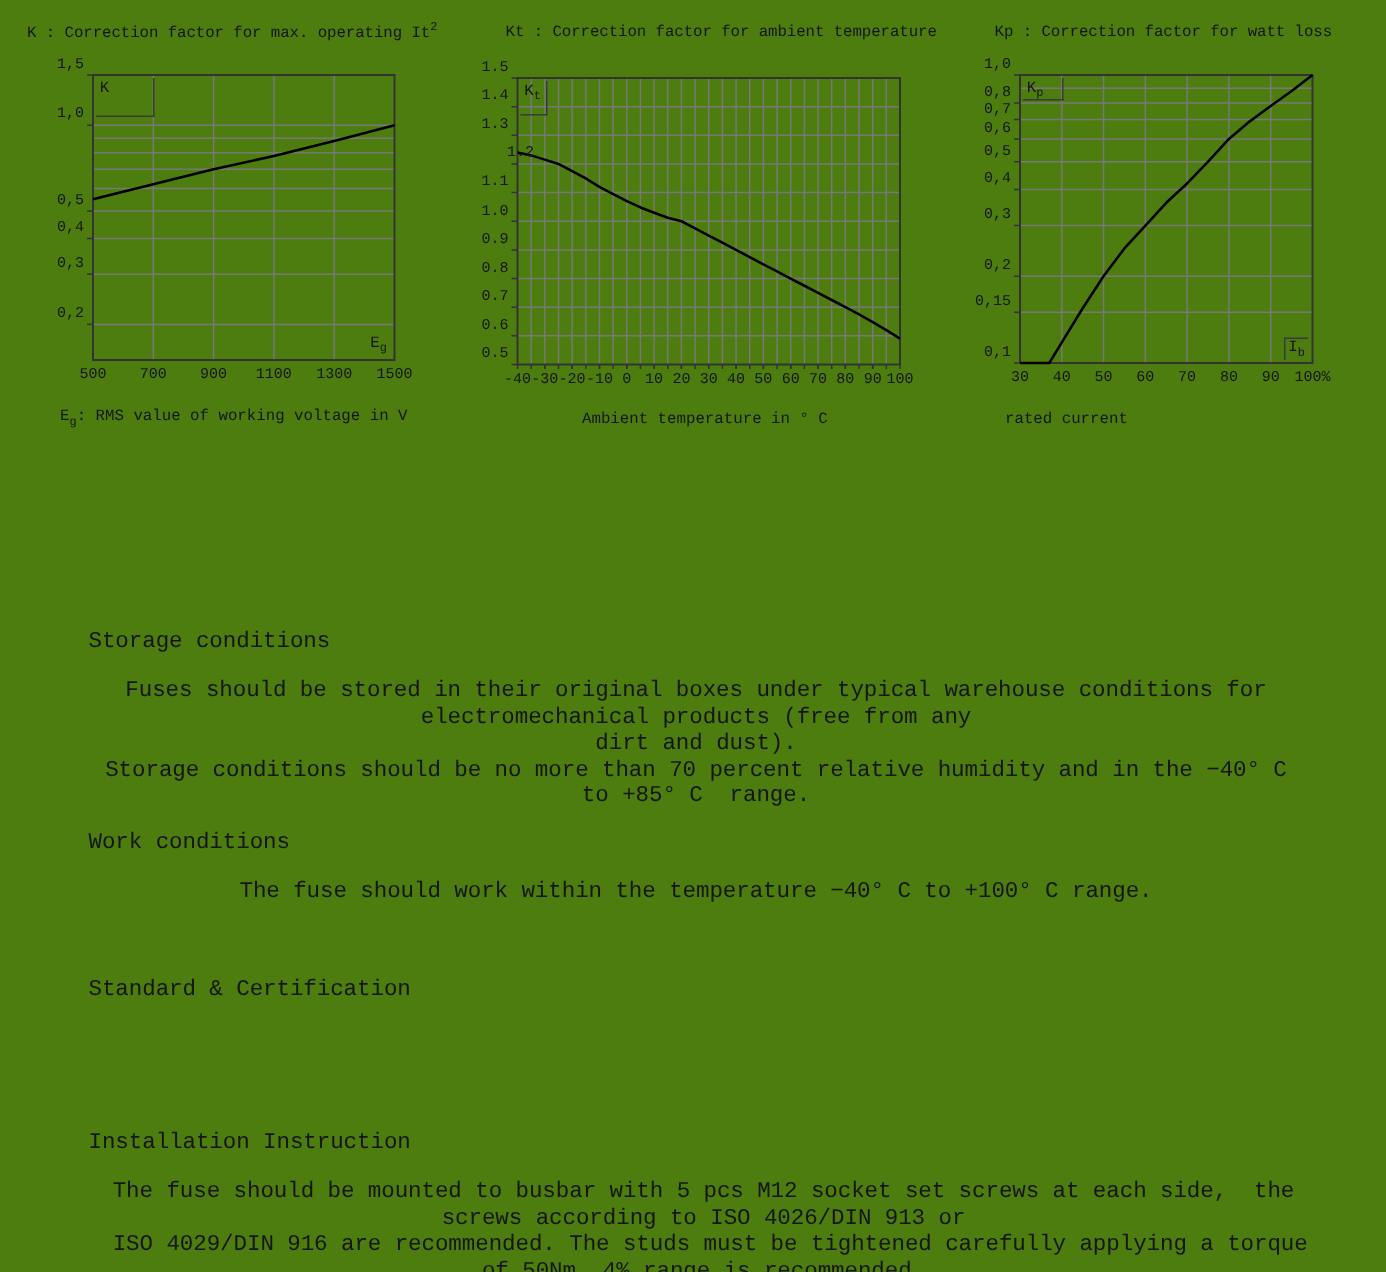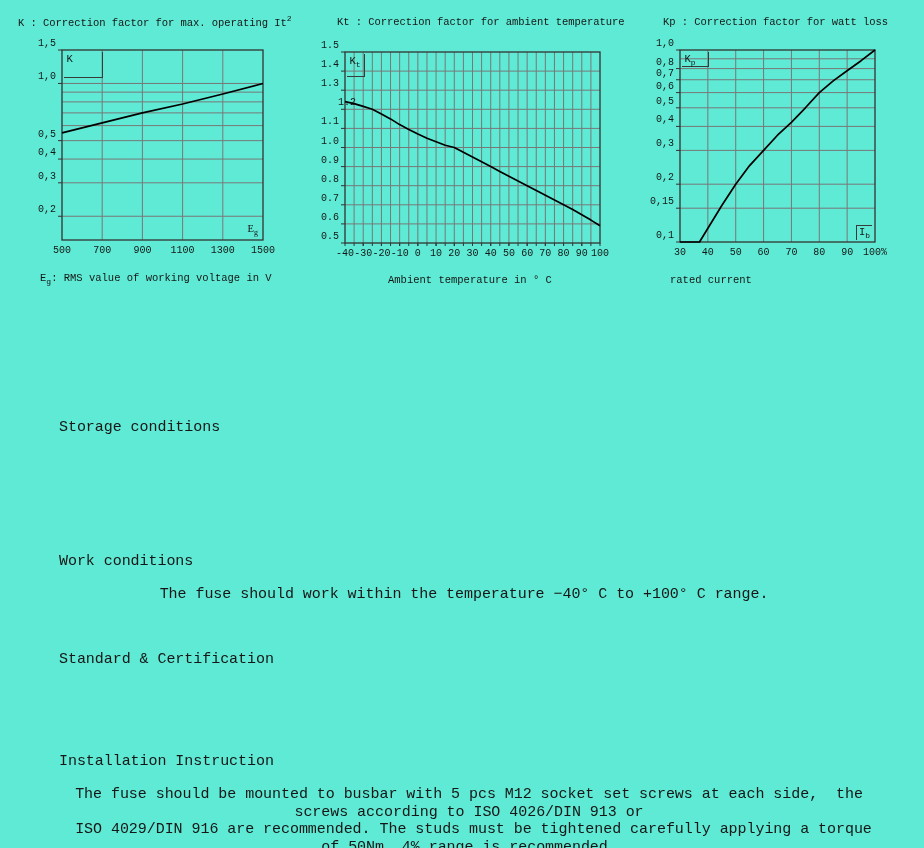--- a/index.html
+++ b/index.html
@@ -1,17 +1,17 @@
 <!DOCTYPE html>
 <html><head>
 <meta charset="utf-8">
 <style>
   html,body{margin:0;padding:0;background:#ffffff;}
   body{width:924px;height:848px;font-family:"Liberation Mono","DejaVu Sans Mono",monospace;color:#161616;}
-  #page{position:relative;width:924px;height:848px;overflow:hidden;background:#5eead4;}
+  #page{position:relative;width:924px;height:848px;overflow:hidden;background:#4d7c0f;}
 
   .sec{position:absolute;font-size:15px;white-space:pre-wrap;letter-spacing:-0.05px;text-align:center;}
   .para{line-height:17.5px;}
   #sec-storage-header{left:59px;top:419px;}
   #sec-storage-body{left:59px;top:452px;width:810px;}
   #sec-work-header{left:59px;top:553px;}
   #sec-work-body{left:59px;top:586px;width:810px;}
   #sec-standard-header{left:59px;top:651px;}
   #sec-standard-body{left:59px;top:684px;width:810px;}
   #sec-install-header{left:59px;top:753px;}
@@ -64,21 +64,21 @@
       <div class="tick-y" style="left: 2px; top: 147.066px;">0,4</div>
       <div class="tick-y" style="left: 2px; top: 170.804px;">0,3</div>
       <div class="tick-y" style="left: 2px; top: 204.262px;">0,2</div>
       <div class="tick-x" style="left: 38px; top: 245px;">500</div>
       <div class="tick-x" style="left: 78.2px; top: 245px;">700</div>
       <div class="tick-x" style="left: 118.4px; top: 245px;">900</div>
       <div class="tick-x" style="left: 158.6px; top: 245px;">1100</div>
       <div class="tick-x" style="left: 198.8px; top: 245px;">1300</div>
       <div class="tick-x" style="left: 239px; top: 245px;">1500</div>
       <div class="corner-box" style="left: 63.5px; top: 51.5px; width: 39px; height: 26px;"><span>K</span></div>
-      <div class="inner-label" style="right: 664px; top: 223px; font-family: Liberation Serif, serif;"><span>E</span><sub>g</sub></div>
+      <div class="inner-label" style="right: 664px; top: 223px;"><span>E</span><sub>g</sub></div>
       <div class="caption" style="left: 40px; top: 270px;"><div><span>E</span><sub>g</sub><span>: RMS value of working voltage in V</span></div></div>
       <div class="chart-title" style="left: 337px; top: 16px;"><span>Kt : Correction factor for ambient temperature</span></div>
       <svg class="plot" width="267" height="203" style="left: 339px; top: 46px;">
         <line x1="6" y1="177.9" x2="261" y2="177.9" stroke="#787878" stroke-width="1"></line>
         <line x1="6" y1="158.8" x2="261" y2="158.8" stroke="#787878" stroke-width="1"></line>
         <line x1="6" y1="139.7" x2="261" y2="139.7" stroke="#787878" stroke-width="1"></line>
         <line x1="6" y1="120.6" x2="261" y2="120.6" stroke="#787878" stroke-width="1"></line>
         <line x1="6" y1="101.5" x2="261" y2="101.5" stroke="#787878" stroke-width="1"></line>
         <line x1="6" y1="82.39999999999998" x2="261" y2="82.39999999999998" stroke="#787878" stroke-width="1"></line>
         <line x1="6" y1="63.30000000000001" x2="261" y2="63.30000000000001" stroke="#787878" stroke-width="1"></line>
@@ -242,20 +242,23 @@
       <div class="tick-x" style="left: 767.429px; top: 247px;">70</div>
       <div class="tick-x" style="left: 795.286px; top: 247px;">80</div>
       <div class="tick-x" style="left: 823.143px; top: 247px;">90</div>
       <div class="tick-x" style="left: 851px; top: 247px;">100%</div>
       <div class="corner-box" style="left: 681.5px; top: 51.5px; width: 27px; height: 15px;"><span>K</span><sub>p</sub></div>
       <div class="inner-label boxed" style="right: 52px; top: 225px;"><span>I</span><sub>b</sub></div>
       <div class="caption" style="left: 670px; top: 272px;"><div>rated current</div></div>
     </div>
 
   <div class="sec" id="sec-storage-header">Storage conditions</div>
+  <div class="sec para" id="sec-storage-body">Fuses should be stored in their original boxes under typical warehouse conditions for electromechanical products (free from any
+dirt and dust).
+Storage conditions should be no more than 70 percent relative humidity and in the −40° C to +85° C  range.</div>
 
   <div class="sec" id="sec-work-header">Work conditions</div>
   <div class="sec para" id="sec-work-body">The fuse should work within the temperature −40° C to +100° C range.</div>
 
   <div class="sec" id="sec-standard-header">Standard &amp; Certification</div>
 
   <div class="sec" id="sec-install-header">Installation Instruction</div>
   <div class="sec para" id="sec-install-body">The fuse should be mounted to busbar with 5 pcs M12 socket set screws at each side,  the screws according to ISO 4026/DIN 913 or
  ISO 4029/DIN 916 are recommended. The studs must be tightened carefully applying a torque of 50Nm, 4% range is recommended.</div>
 </div>

